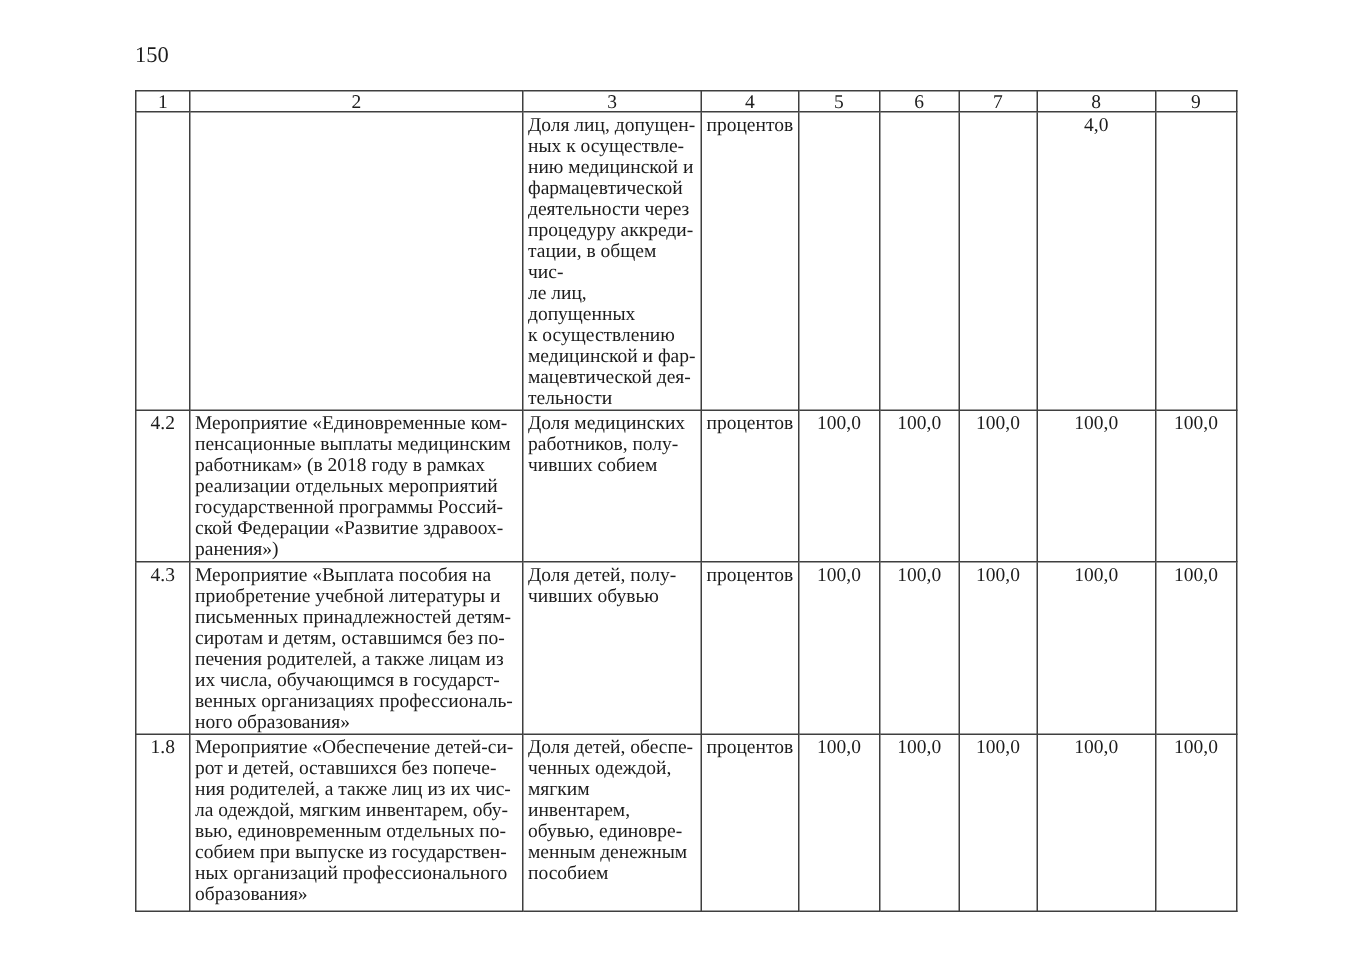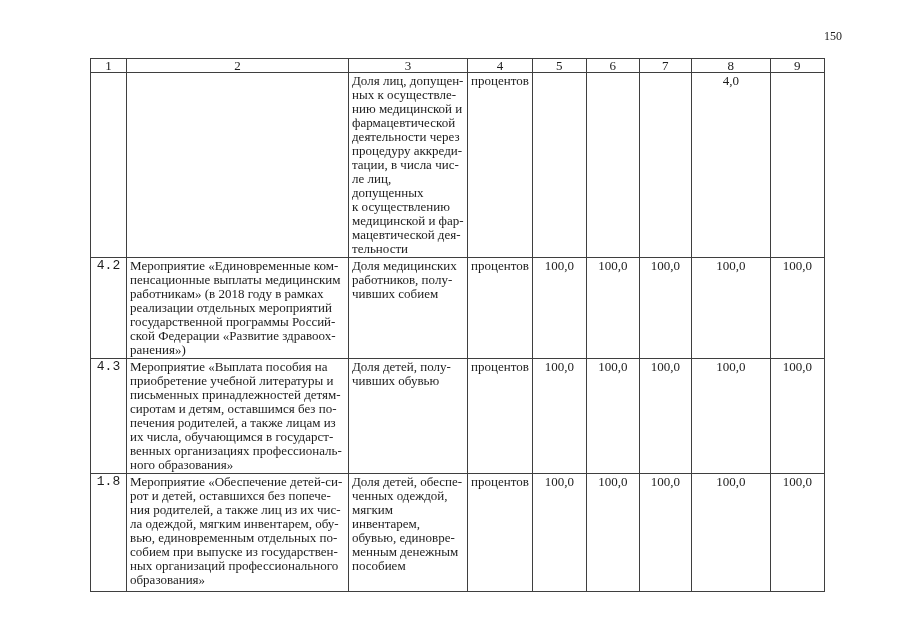--- a/index.html
+++ b/index.html
@@ -10,22 +10,22 @@
   body {
     width: 905px;
     height: 640px;
     font-family: "Liberation Serif", "DejaVu Serif", serif;
     color: #1c1c1c;
     overflow: hidden;
   }
   .page-number {
     width: 752px;
     margin: 29px 0 0 90px;
-    text-align: right;
-    font-size: 12px;
+    text-align: left;
+    font-size: 15px;
   }
   table.doc-table {
     border-collapse: collapse;
     table-layout: fixed;
     margin: 14px 0 0 90px;
   }
   table.doc-table td {
     border: 1px solid #3f3f3f;
     font-size: 13px;
     line-height: 14px;
@@ -35,21 +35,20 @@
   }
   tr.hdr-row td {
     text-align: center;
     height: 12px;
     padding: 0;
     line-height: 13px;
   }
   td.id-cell {
     text-align: center;
     padding: 1px 1px;
-    font-family: Liberation Mono, monospace;
   }
   td.text-cell {
     white-space: pre-line;
     text-align: left;
   }
   td.unit-cell {
     vertical-align: middle;
     text-align: right;
     padding: 1px 1px;
   }
@@ -94,21 +93,21 @@
 
     <tr class="row-a">
       <td class="id-cell"></td>
       <td class="text-cell"></td>
       <td class="text-cell">Доля лиц, допущен-
 ных к осуществле-
 нию медицинской и
 фармацевтической
 деятельности через
 процедуру аккреди-
-тации, в числа чис-
+тации, в общем чис-
 ле лиц, допущенных
 к осуществлению
 медицинской и фар-
 мацевтической дея-
 тельности</td>
       <td class="unit-cell">процентов</td>
       <td class="num-cell"></td>
       <td class="num-cell"></td>
       <td class="num-cell"></td>
       <td class="num-cell">4,0</td>

